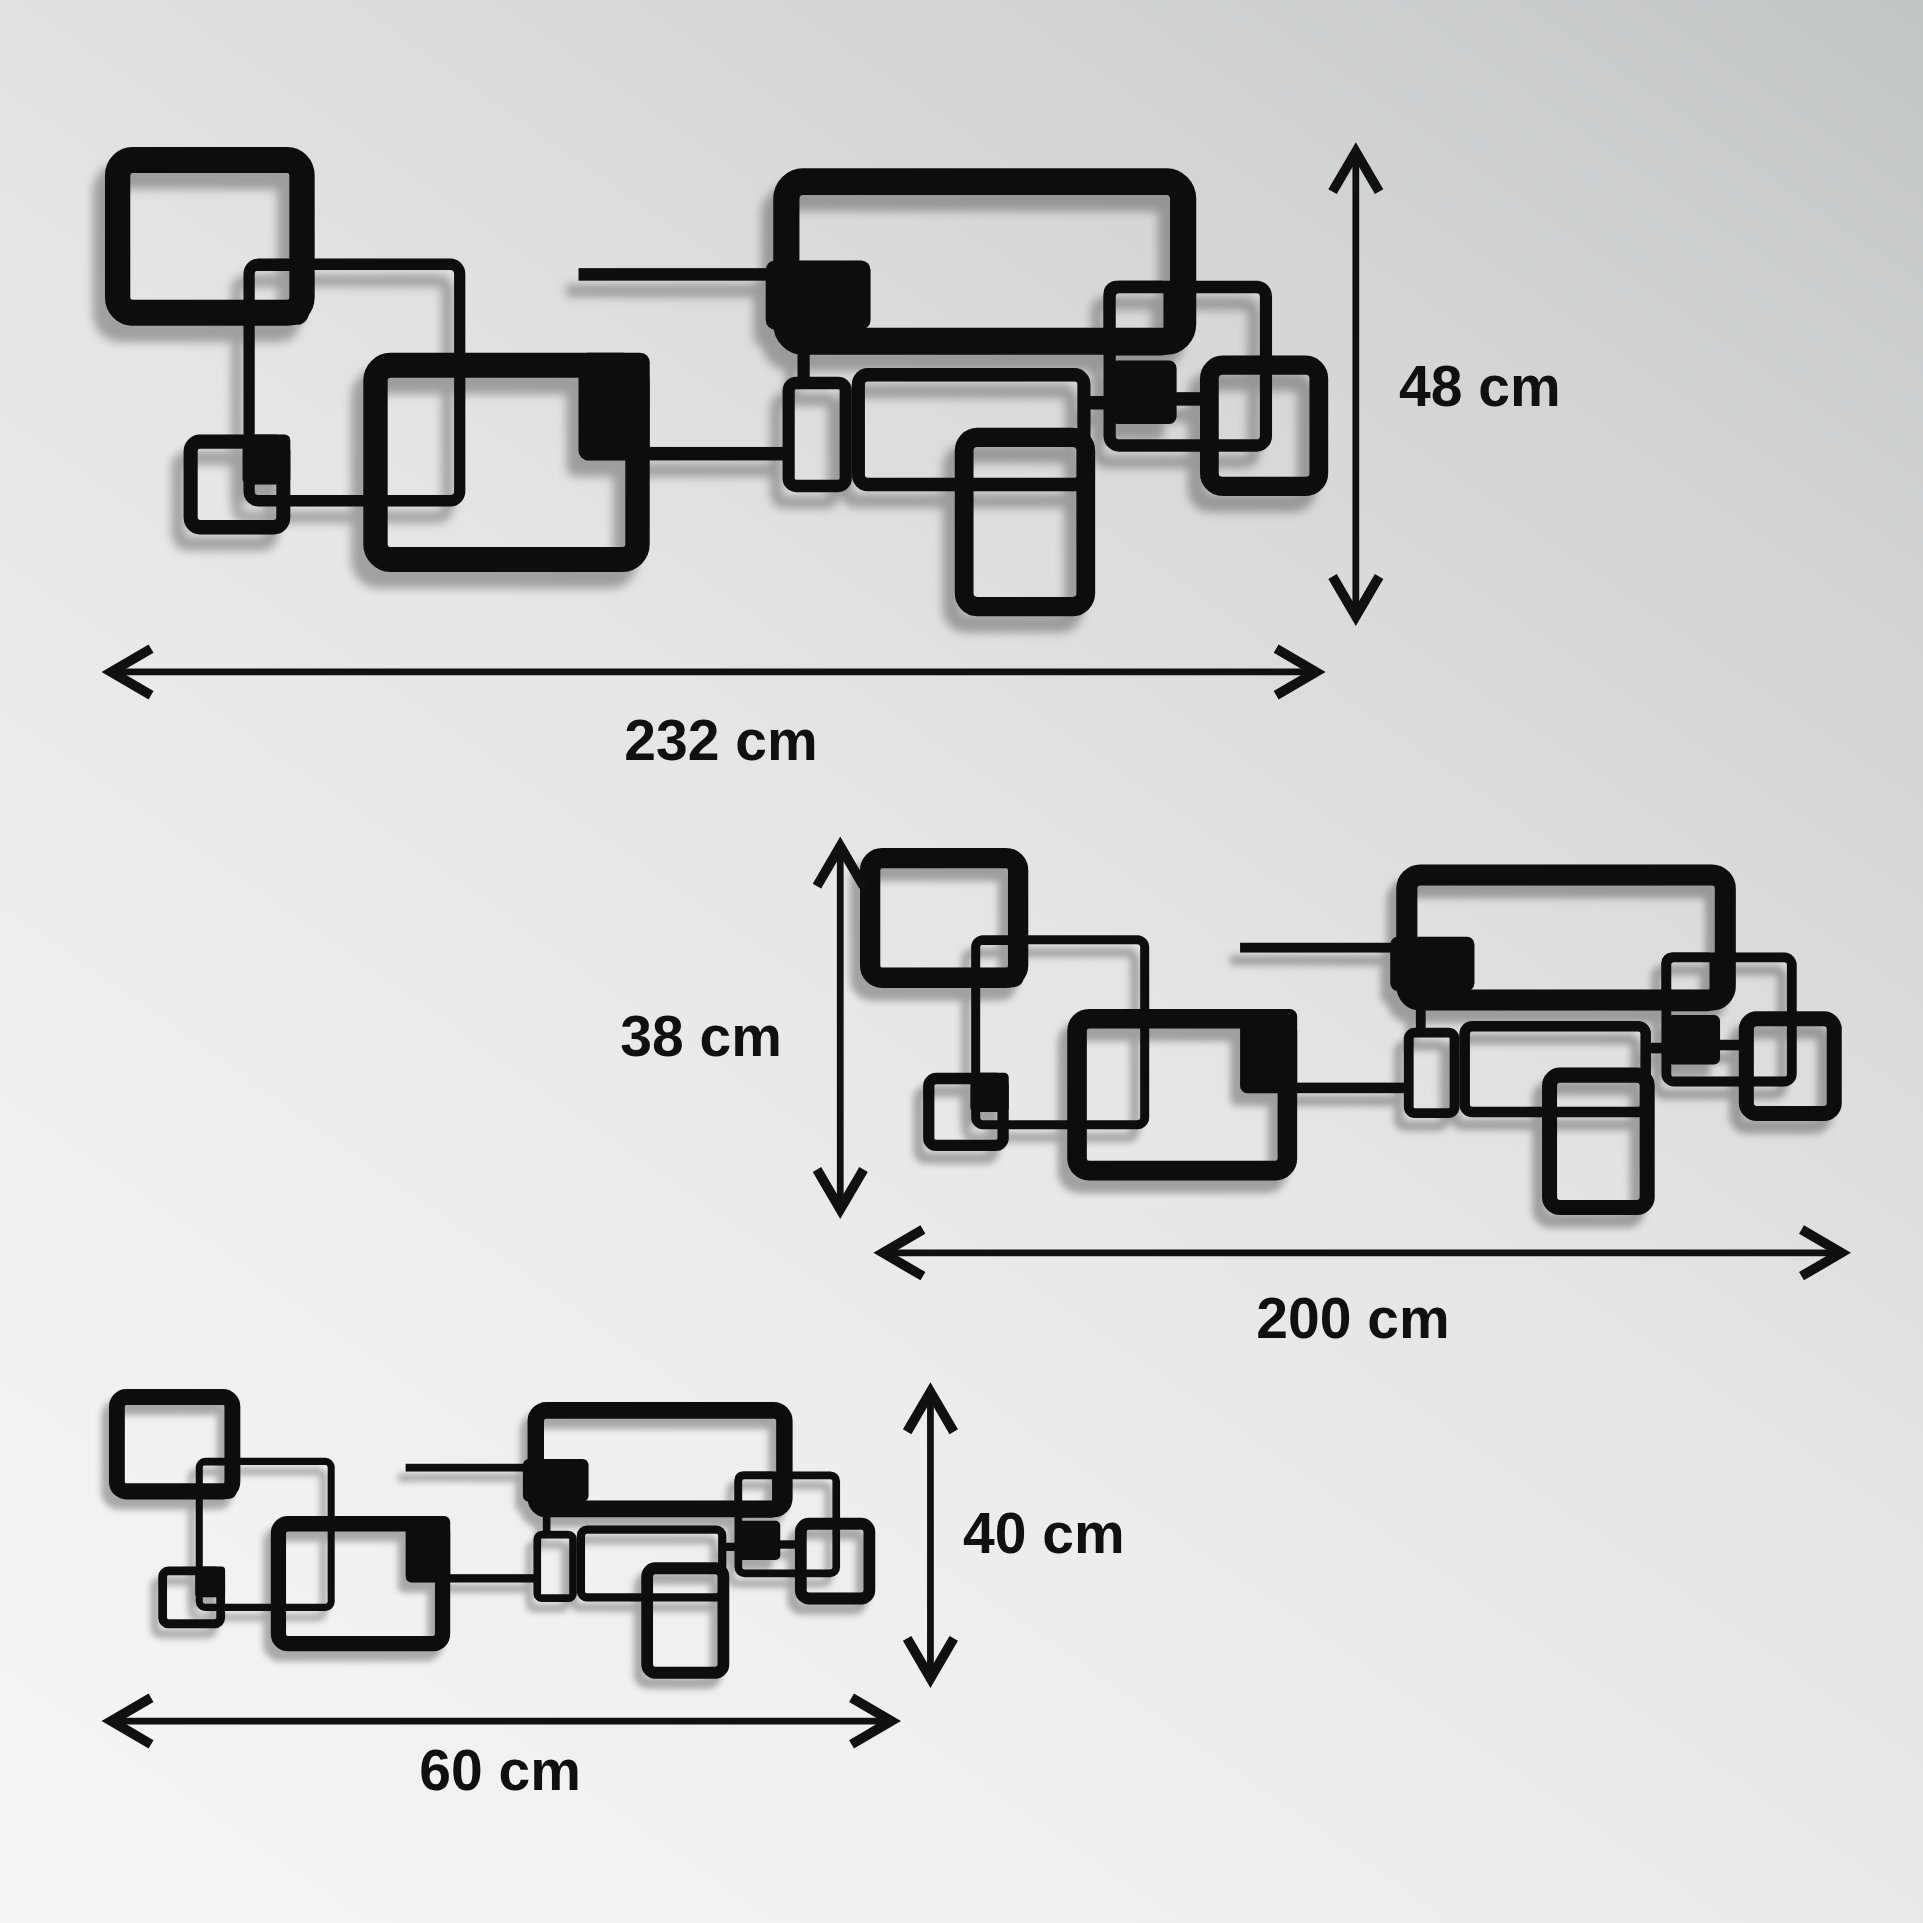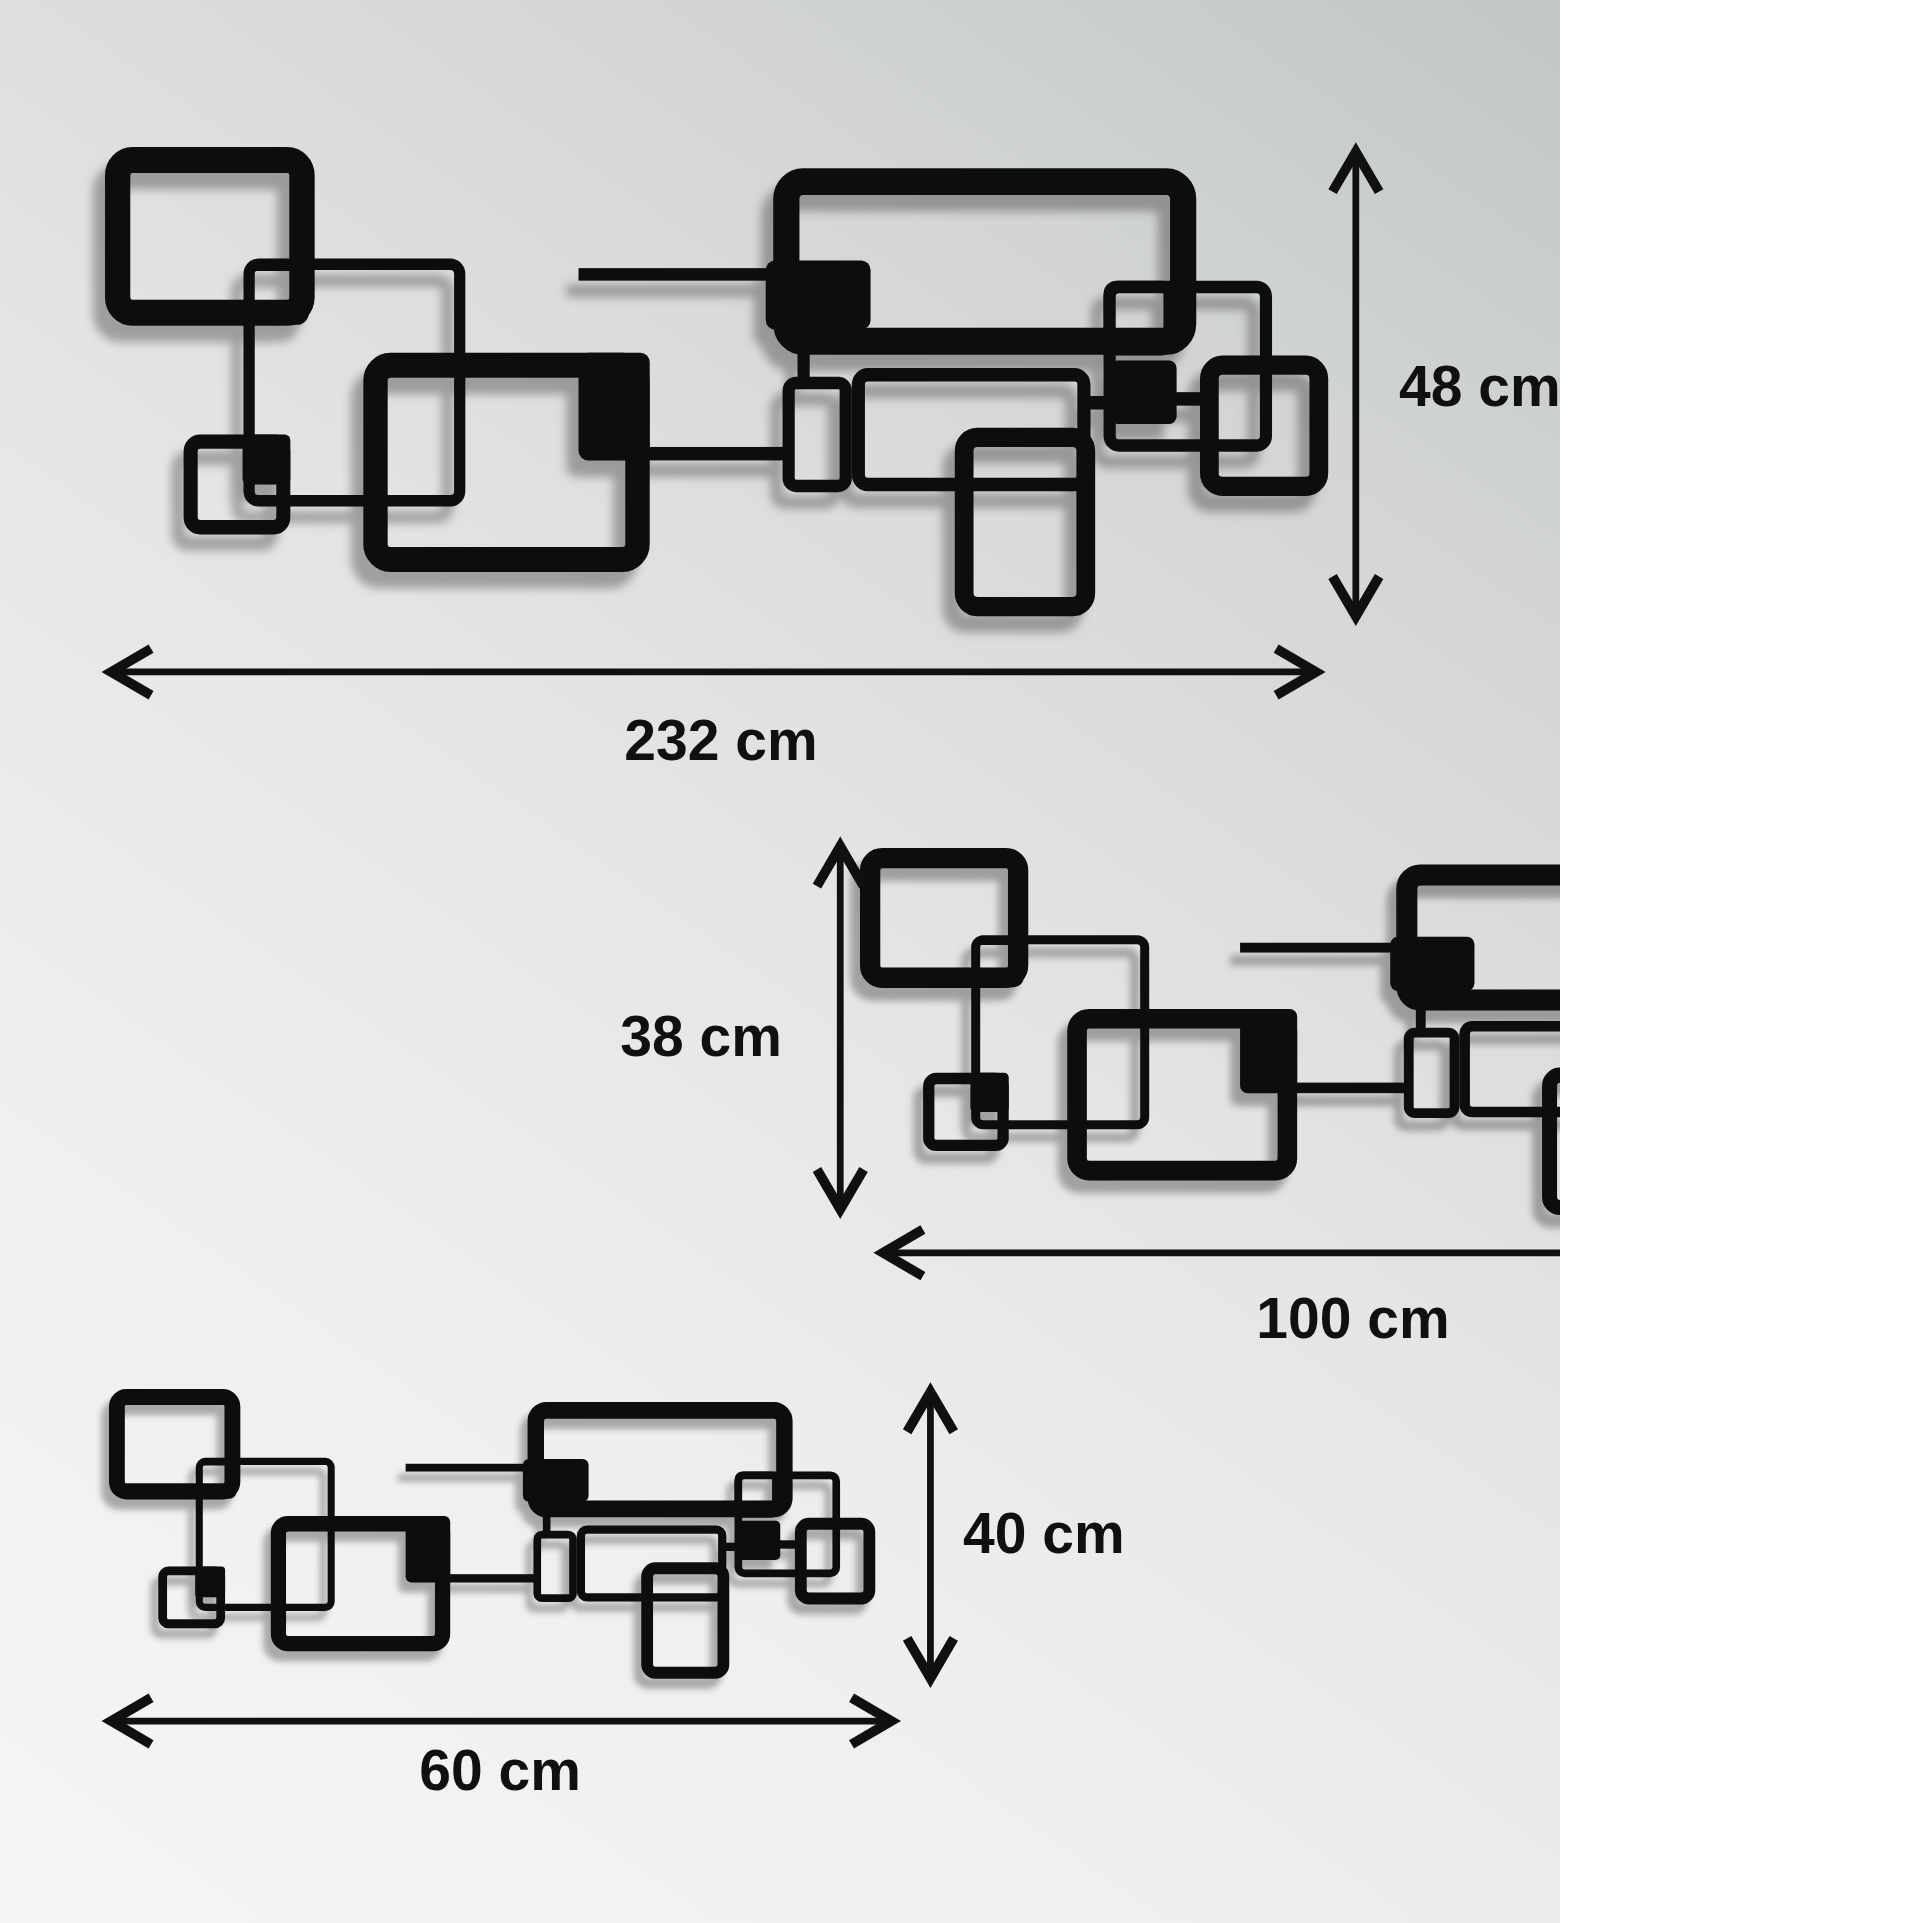--- a/index.html
+++ b/index.html
@@ -1,18 +1,18 @@
 <!DOCTYPE html>
 <html style="font-size:12px"><head>
 <meta charset="utf-8">
 <style>
   html,body{margin:0;padding:0;}
   .canvas{
     position:relative;
-    width:1560px;height:1924px;
+    width:1923px;height:1924px;
     overflow:hidden;
     background:linear-gradient(215deg,#c3c6c6 0%,#d4d6d6 22%,#e4e5e5 48%,#efefef 72%,#f5f5f5 100%);
     font-family:"Liberation Sans",sans-serif;
   }
   svg.art{position:absolute;overflow:visible;}
   svg.overlay{position:absolute;left:0;top:0;}
   .dim-label{
     position:absolute;
     font-weight:bold;
     font-size:57px;
@@ -117,20 +117,20 @@
       <polyline points="1133,2259 1186,2290 1133,2321" stroke-width="13"></polyline>
     </g>
   </svg>
 
   <div class="dim-label left-anchor" style="left:1399px;top:386px">48 cm</div>
 
   <div class="dim-label" style="left:721px;top:740px">232 cm</div>
 
   <div class="dim-label" style="left:701px;top:1036px">38 cm</div>
 
-  <div class="dim-label" style="left:1353px;top:1318px">100 cm</div>
+  <div class="dim-label" style="left:1353px;top:1318px">200 cm</div>
 
   <div class="dim-label left-anchor" style="left:963px;top:1533px">40 cm</div>
 
   <div class="dim-label" style="left:500px;top:1770px">60 cm</div>
 
 </div>
 
 
 </body></html>

